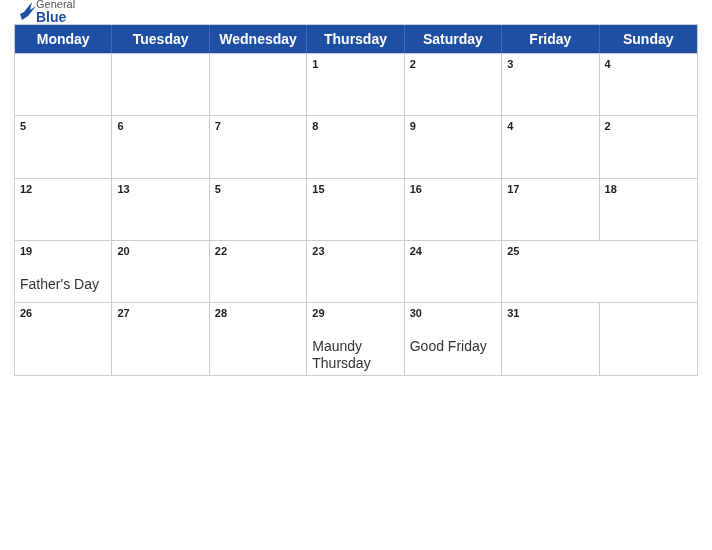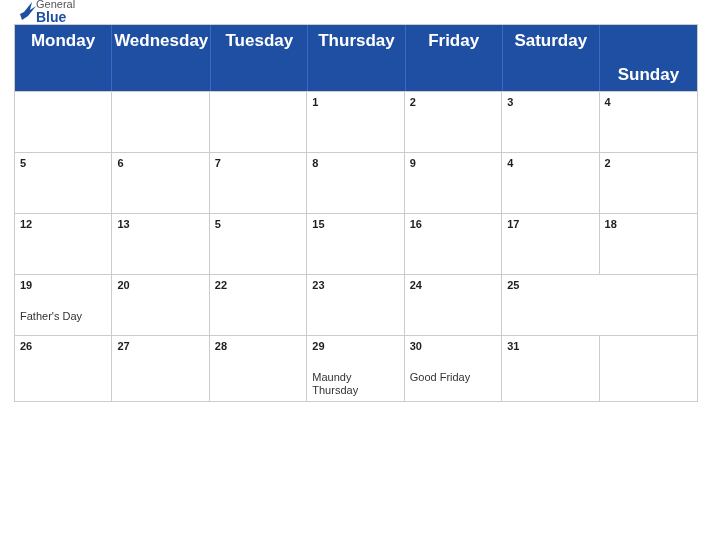--- a/index.html
+++ b/index.html
@@ -51,29 +51,28 @@
       flex-direction: column;
       border: 1px solid #ccc;
     }
     .cal-header-row {
       display: grid;
       grid-template-columns: repeat(7, 1fr);
       background: #1e4fa3;
     }
     .cal-header-cell {
       color: #fff;
-      font-size: 17px;
+      font-size: 14px;
       font-weight: bold;
       text-align: center;
       padding: 6px 2px;
       border-right: 1px solid #3a6ac8;
     }
     .cal-header-cell:last-child {
       border-right: none;
-      margin-top: 34px;
     }
     .cal-body {
       flex: 1;
       display: flex;
       flex-direction: column;
     }
     .cal-row {
       display: grid;
       grid-template-columns: repeat(7, 1fr);
       flex: 1;
@@ -93,21 +92,21 @@
     .cal-cell.empty {
       background: #fff;
     }
     .day-number {
       font-size: 11px;
       font-weight: bold;
       color: #1e1e1e;
       line-height: 1.3;
     }
     .event-label {
-      font-size: 11px;
+      font-size: 14px;
       color: #333;
       margin-top: 18px;
       line-height: 1.2;
     }
     
     .cal-row .cal-cell .day-number {
       background: none;
       color: #1e1e1e;
     }
   </style>
@@ -123,25 +122,25 @@
           <polygon points="10,18 18,8 16,16 22,12 14,22 8,26 6,20" fill="#1e4fa3"></polygon>
         </svg>
       </div>
     <div class="title"></div>
     <div class="country"></div>
   </div>
 
   <div class="calendar">
     <div class="cal-header-row">
     <div class="cal-header-cell">Monday</div>
+        <div class="cal-header-cell">Tuesday</div>
         <div class="cal-header-cell">Wednesday</div>
-        <div class="cal-header-cell">Tuesday</div>
         <div class="cal-header-cell">Thursday</div>
+        <div class="cal-header-cell">Saturday</div>
         <div class="cal-header-cell">Friday</div>
-        <div class="cal-header-cell">Saturday</div>
         <div class="cal-header-cell">Sunday</div>
       </div>
     <div class="cal-body">
     <div class="cal-row">
           <div class="cal-cell empty"></div>
           <div class="cal-cell empty"></div>
           <div class="cal-cell empty"></div>
           <div class="cal-cell">
             <div class="day-number">1</div>
           </div>

